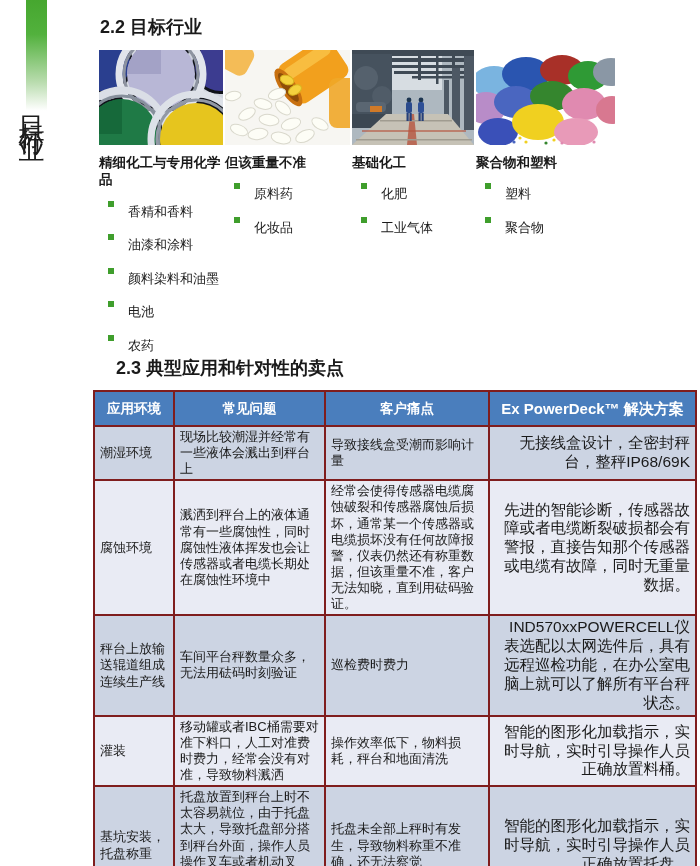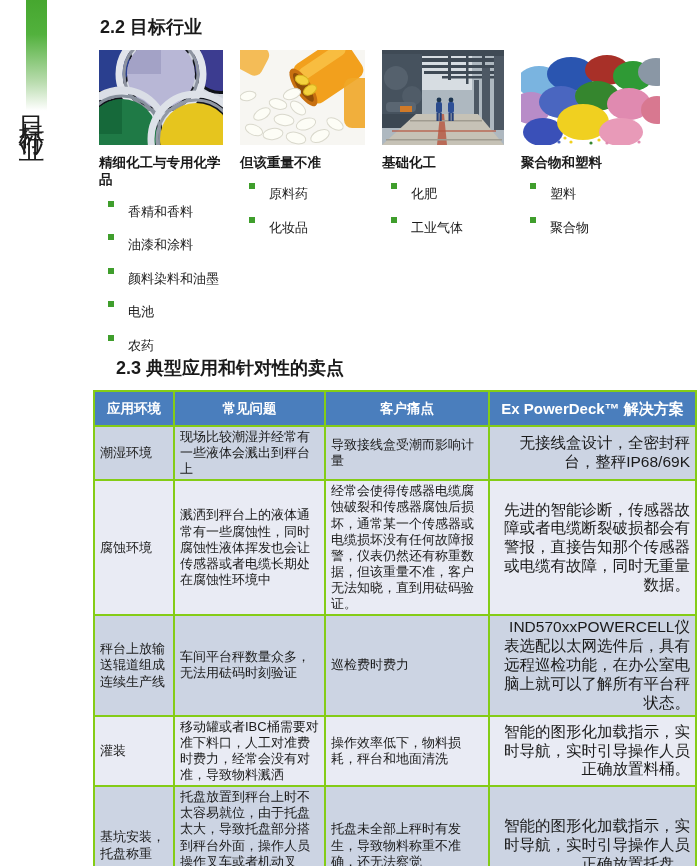--- a/index.html
+++ b/index.html
@@ -8,36 +8,36 @@
   .page { position:relative; width:700px; height:866px; background:#fff; }
 
   
   .green-bar { position:absolute; left:26px; top:0; width:21px; height:114px;
     background:linear-gradient(to bottom,#46a72f 0%,#52b13d 30%,#b9dcae 72%,#ffffff 97%); }
   .vertical-title { position:absolute; left:16px; top:95px; writing-mode:vertical-rl;
     text-orientation:upright; font-size:26px; letter-spacing:7px; color:#1c1c1c; line-height:1.15; }
 
   
   .s22-heading { position:absolute; left:100px; top:15px; font-size:18px; font-weight:bold; }
-  .industry-row { position:absolute; left:99px; top:50px; width:537px; display:flex; gap:17px; }
+  .industry-row { position:absolute; left:99px; top:50px; width:537px; display:flex; gap:2px; }
   .industry-col { flex:0 0 auto; }
   .industry-col.c1 { width:124px; } .industry-col.c2 { width:125px; }
   .industry-col.c3 { width:122px; } .industry-col.c4 { width:139px; }
   .photo { display:block; width:100%; height:95px; }
   .industry-title { margin-top:9px; font-size:13.5px; font-weight:bold; line-height:1.28; }
   .industry-list { list-style:none; margin-top:14px; }
   .industry-list li { display:flex; align-items:flex-start; margin-bottom:15.5px; font-size:13px; }
   .industry-list .bullet { flex:0 0 auto; width:6px; height:6px; margin:0 14px 0 9px;
     background:var(--bullet-green,#3f9e2c); position:relative; top:-2px; }
 
   
   .s23-heading { position:absolute; left:116px; top:356px; font-size:18px; font-weight:bold; }
   .apps-table { position:absolute; left:93px; top:390px; width:602px; border-collapse:collapse;
     table-layout:fixed; }
-  .apps-table th, .apps-table td { border:2px solid #84cc16; }
+  .apps-table th, .apps-table td { border:2px solid #7f1d1d; }
   .apps-table th { background:var(--table-header-blue,#4a7ebd); color:#fff; font-size:13.5px;
     font-weight:bold; text-align:center; vertical-align:middle; padding:4px 3px; line-height:1.3; height:35px; }
   .apps-table th:nth-child(4) { font-size:15px; padding:2px 6px; }
   .apps-table td { font-size:13px; line-height:1.24; padding:2px 5px; vertical-align:middle;
     text-align:left; word-break:break-word; }
   .apps-table td:nth-child(4) { font-size:15.5px; line-height:1.22;text-align:right; }
   .apps-table tbody tr:nth-child(odd)  td { background:var(--row-shade-dark,#ccd4e3); }
   .apps-table tbody tr:nth-child(even) td { background:var(--row-shade-light,#e9ebf4); }
 </style>
 </head>

